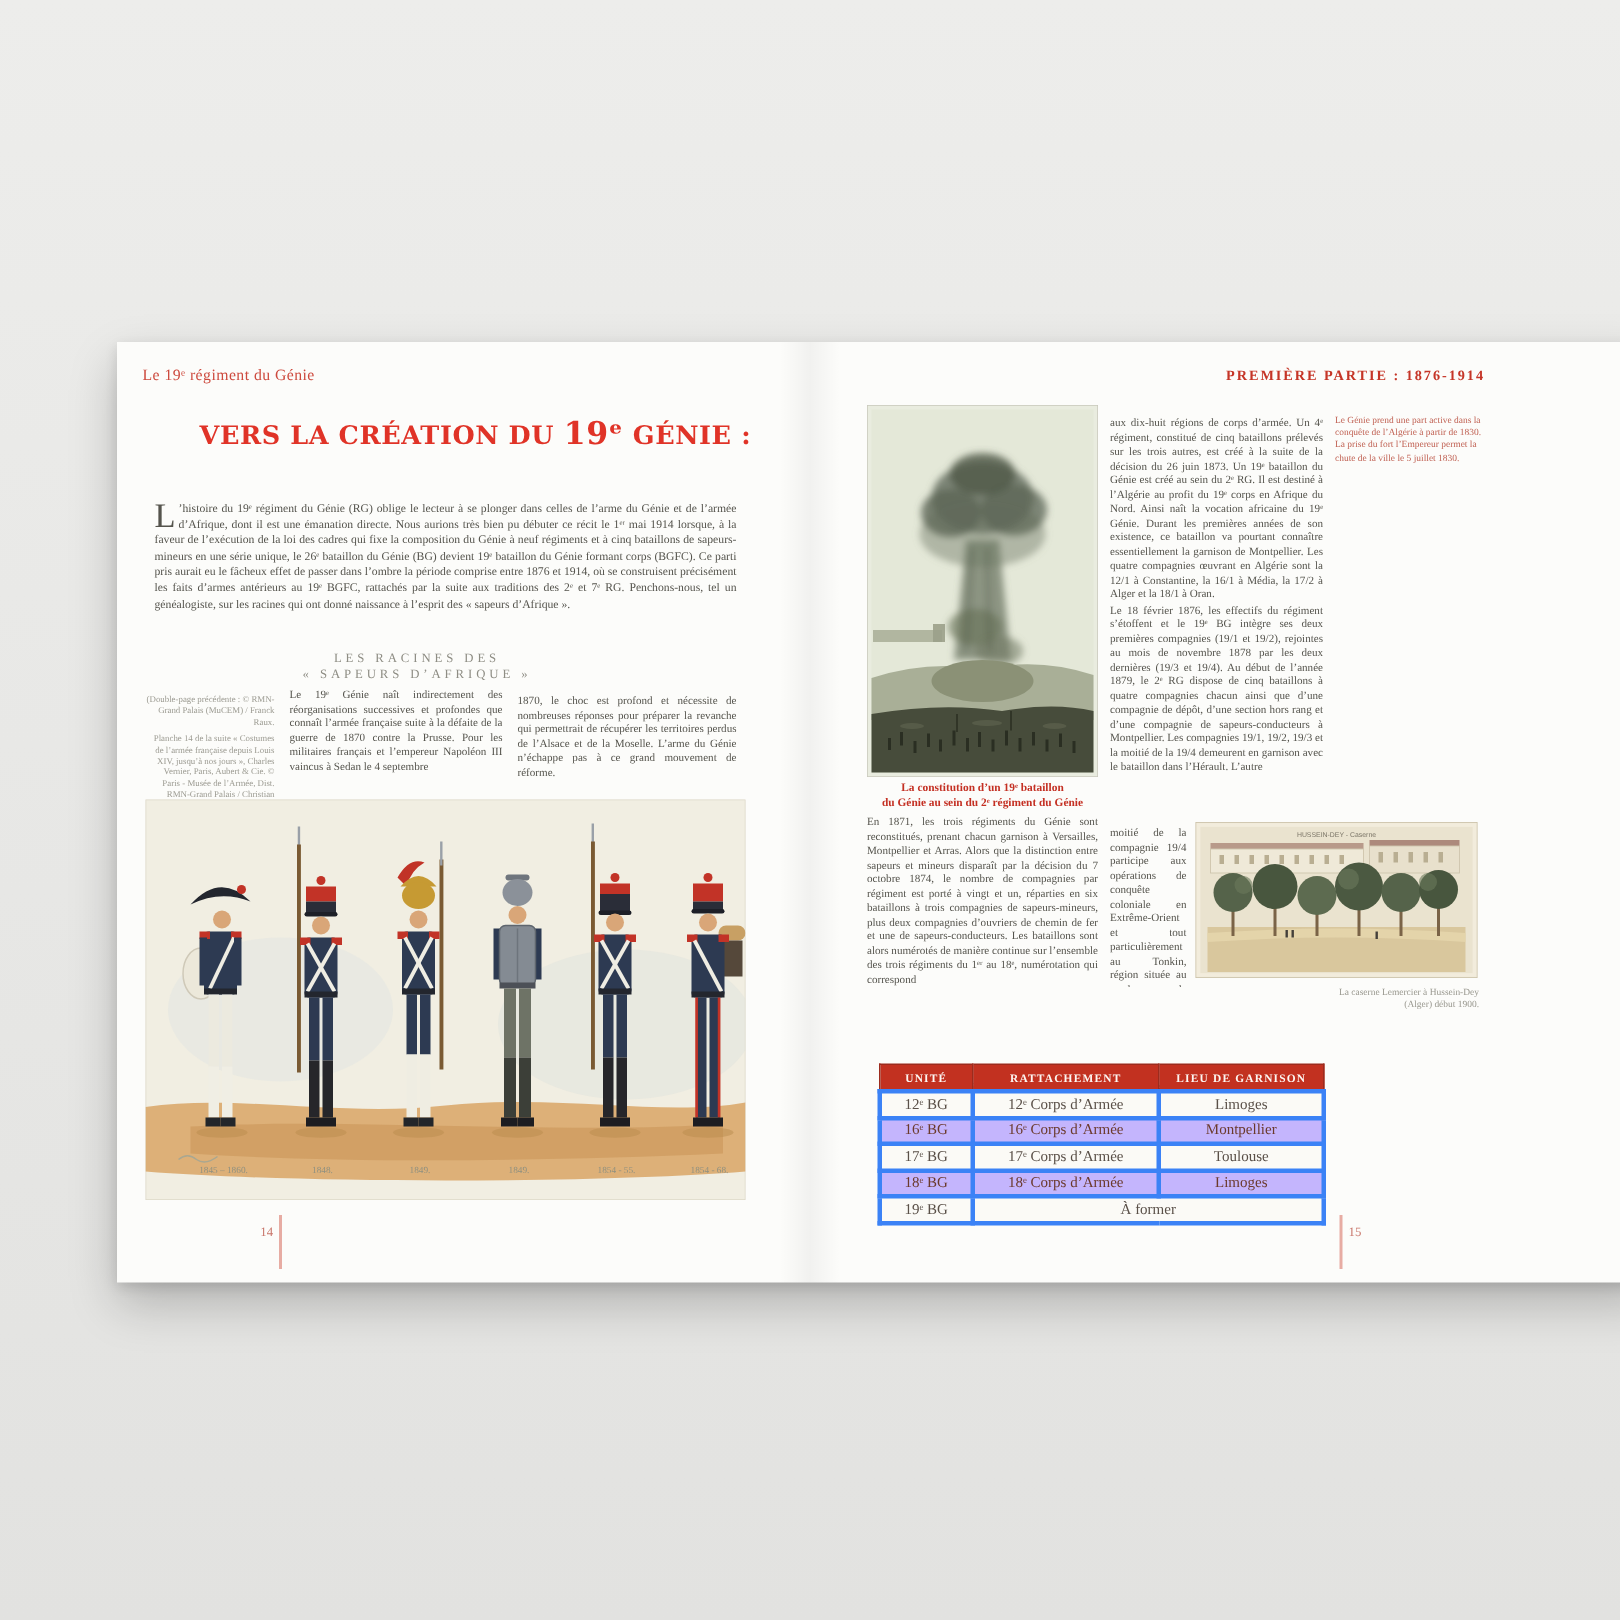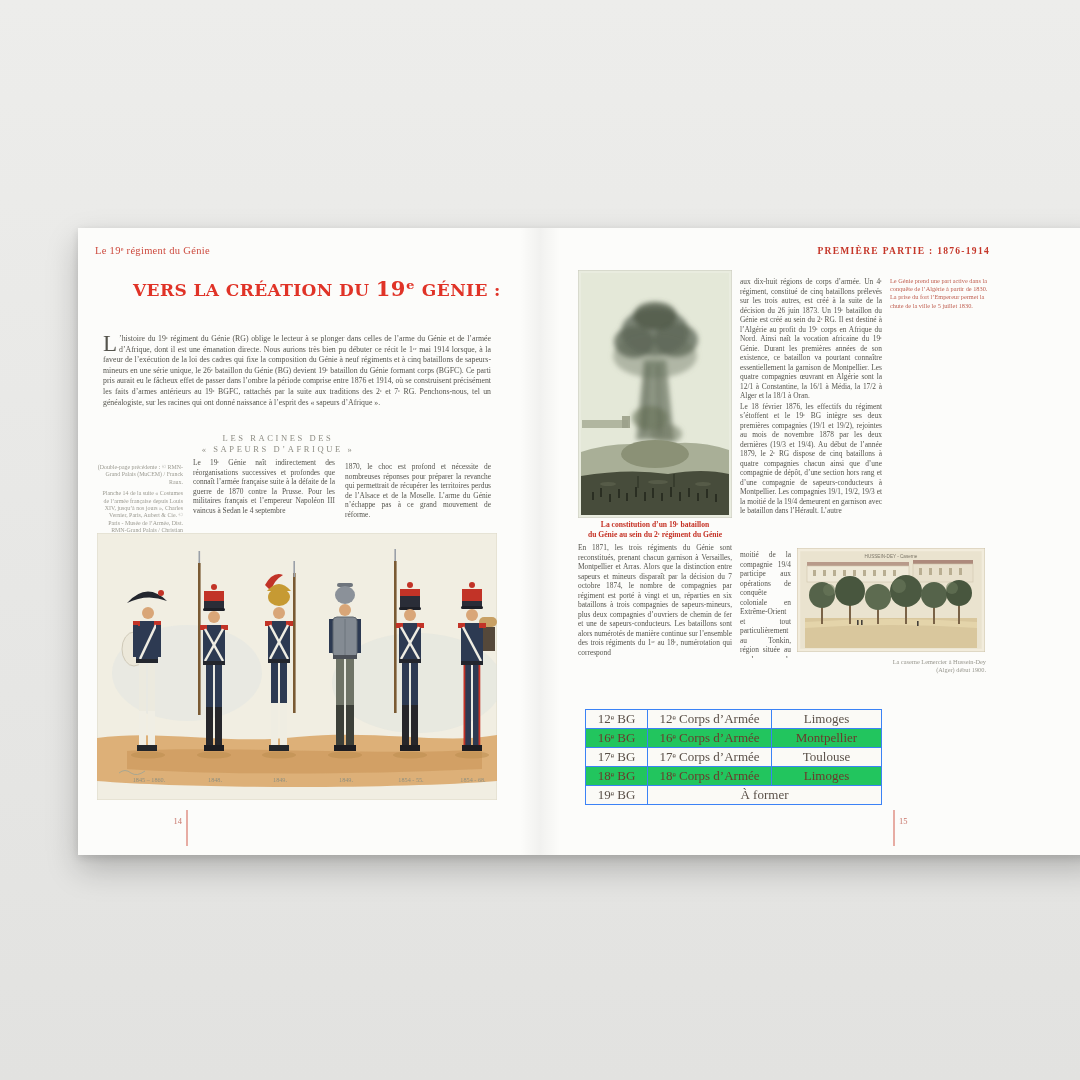--- a/index.html
+++ b/index.html
@@ -53,23 +53,23 @@
   .pc-caption{left:800px;top:430px;width:108px;text-align:right;font-size:6.3px;
     line-height:8.2px;color:#98978e;}
   .tbl-caption{left:507px;top:492px;width:296px;text-align:center;font-size:8px;
     font-weight:bold;color:#c43023;}
   table.garrison{left:507px;top:481px;width:296px;border-collapse:collapse;
     border:1.5px solid #9c2b1d;table-layout:fixed;}
   table.garrison th{
     background:#c23120;color:#fdf6f2;font-size:7.6px;font-weight:bold;letter-spacing:.8px;
     height:14px;border:1px solid #9c2b1d;text-align:center;}
   table.garrison td{
-    font-size:13px;color:#5a5048;height:12.5px;border:1px solid #3b82f6;text-align:center;
+    font-size:10px;color:#5a5048;height:12.5px;border:3px solid #3b82f6;text-align:center;
     background:#fbfaf6;}
-  table.garrison tr.alt td{background:#22c55e;color:#6b3a2c;text-align:center;}
+  table.garrison tr.alt td{background:#c4b5fd;color:#6b3a2c;text-align:center;}
   .c-unit{width:62px;}.c-ratt{width:124px;}.c-lieu{width:110px;}
 </style>
 </head>
 <body>
 
 <div class="spread">
   <div class="abs gutter"></div>
 
   <div class="abs lp-header">Le 19ᵉ régiment du Génie</div>
 
@@ -368,20 +368,25 @@
 
   <div class="abs tbl-caption">Le 26 juin 1873, la composition du 2ᵉ RG est fixée comme suit :</div>
 
   <table class="abs garrison">
     <colgroup>
         <col class="c-unit">
         <col class="c-ratt">
         <col class="c-lieu">
       </colgroup>
     <tbody>
+        <tr>
+      <th>UNITÉ</th>
+      <th>RATTACHEMENT</th>
+      <th>LIEU DE GARNISON</th>
+    </tr>
     <tr>
       <td>12ᵉ BG</td>
       <td>12ᵉ Corps d’Armée</td>
       <td>Limoges</td>
     </tr>
     <tr class="alt">
       <td>16ᵉ BG</td>
       <td>16ᵉ Corps d’Armée</td>
       <td>Montpellier</td>
     </tr>

